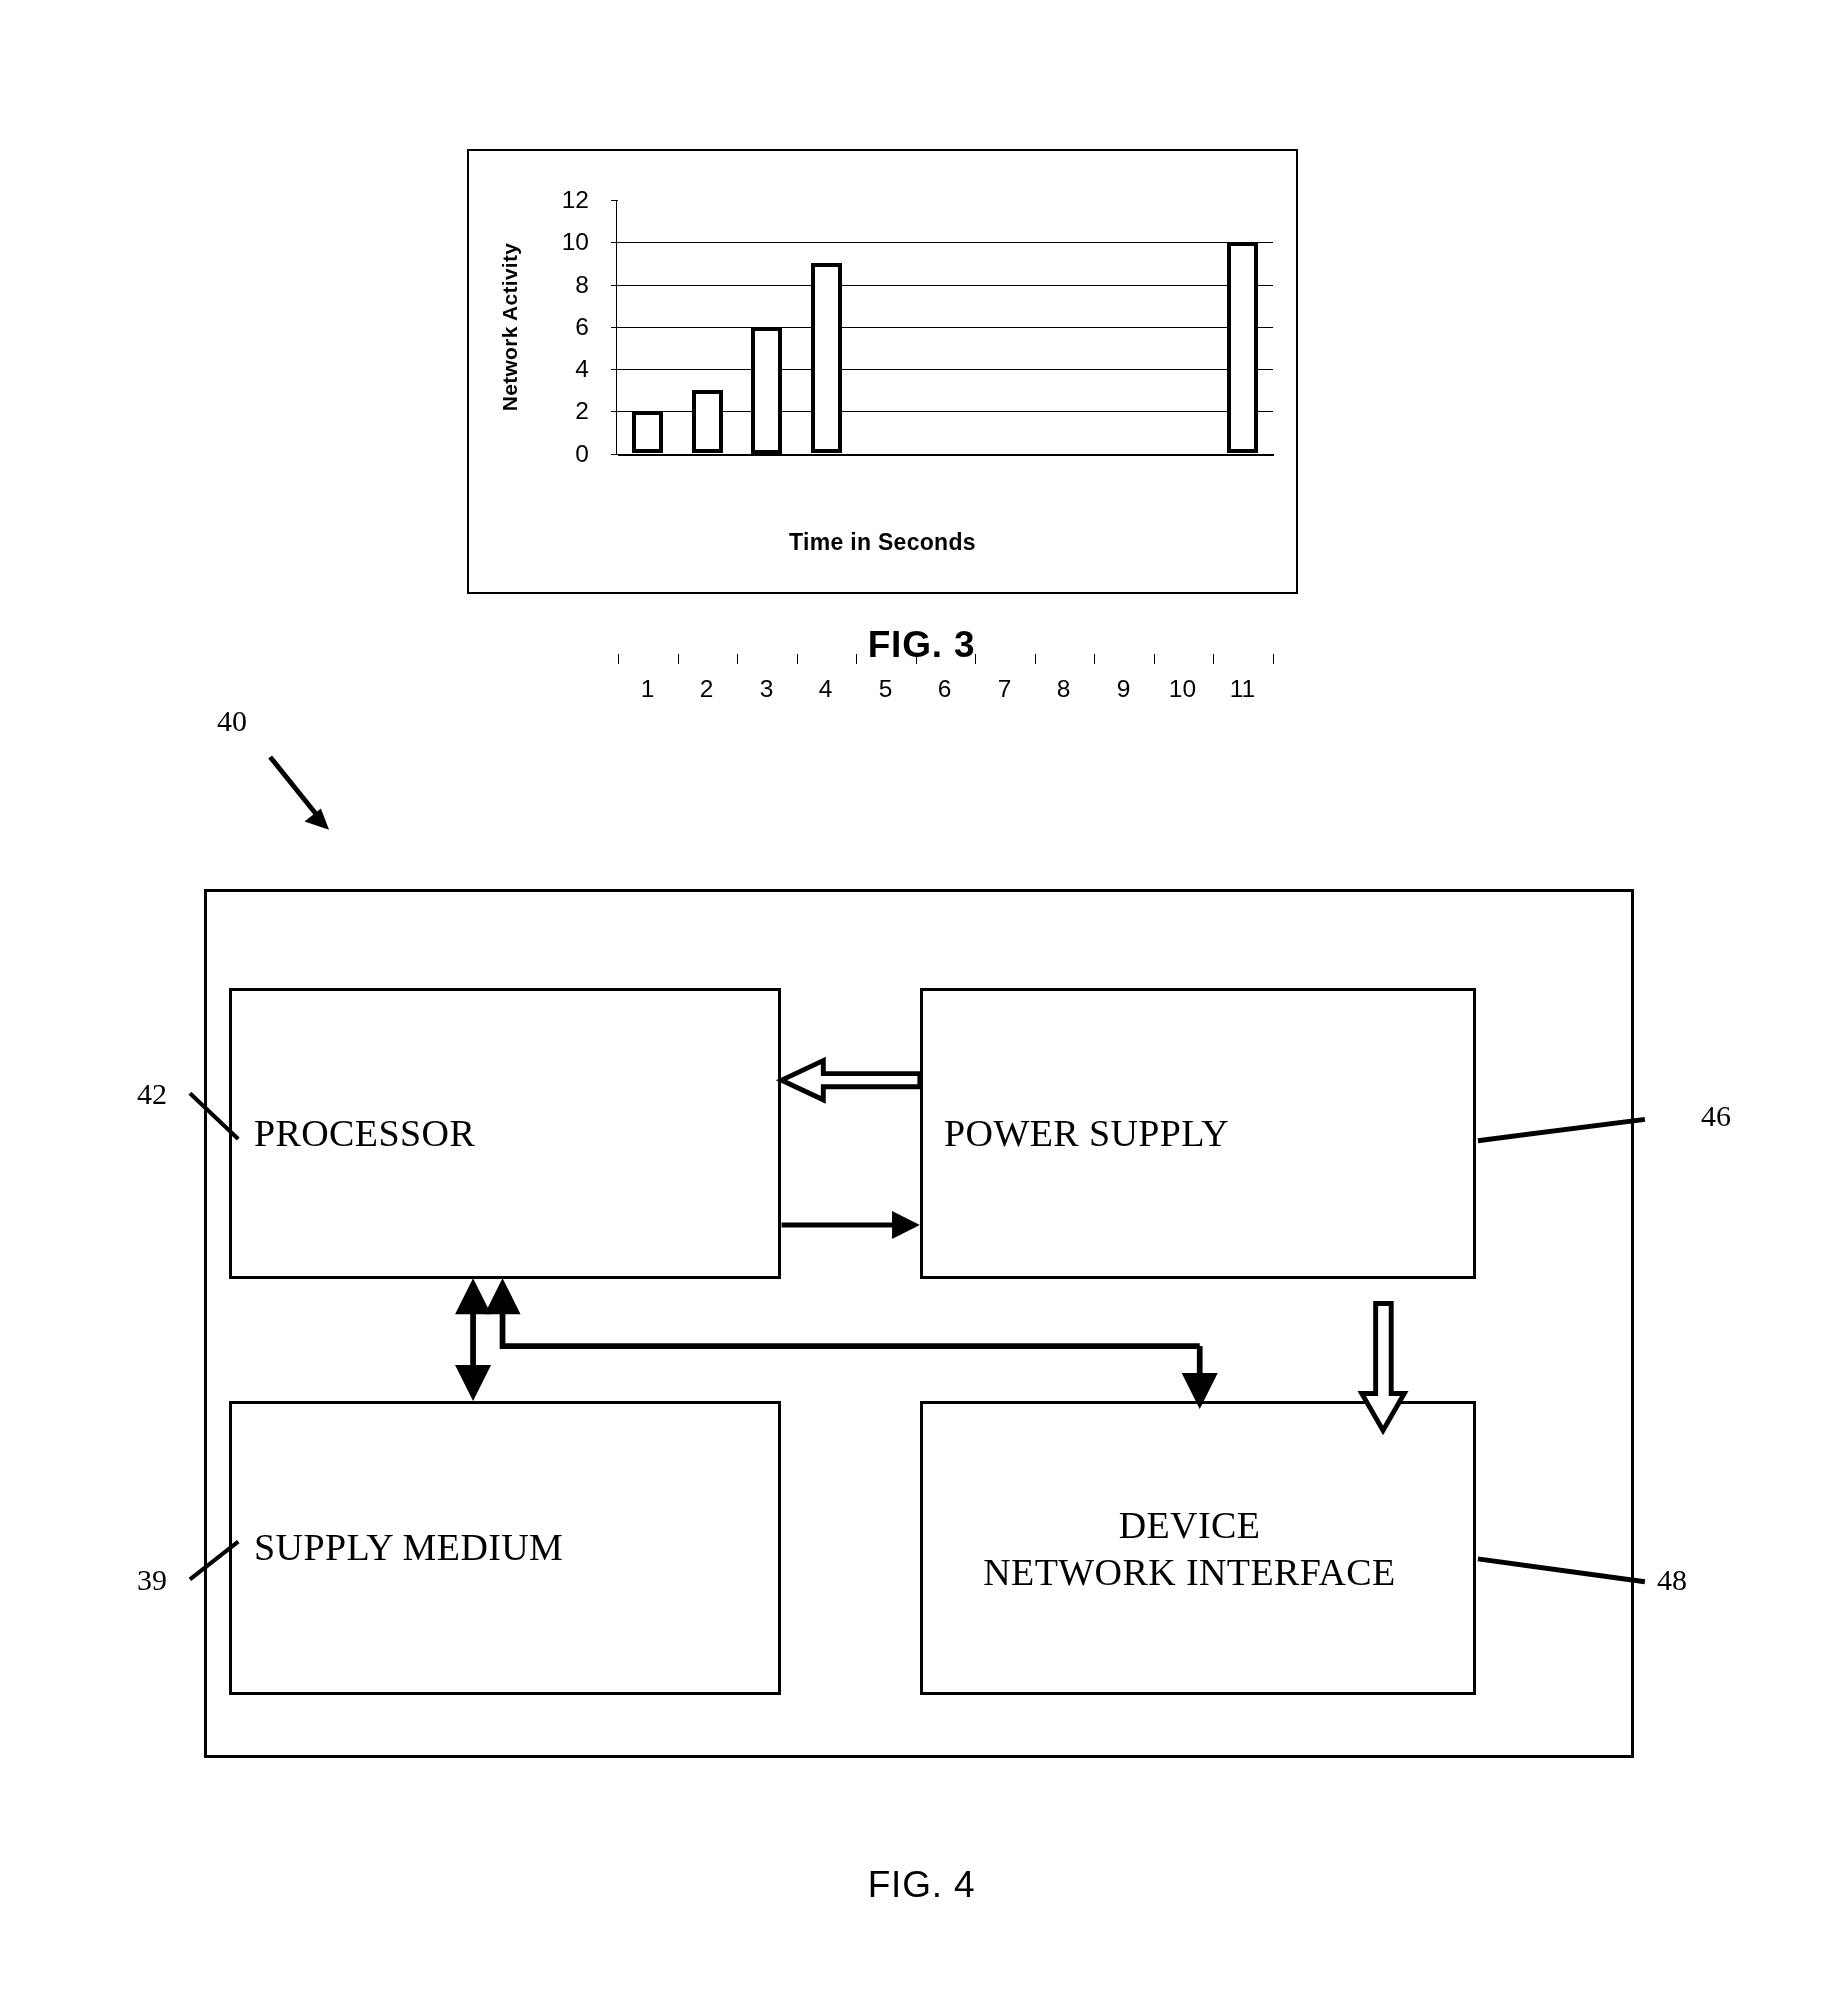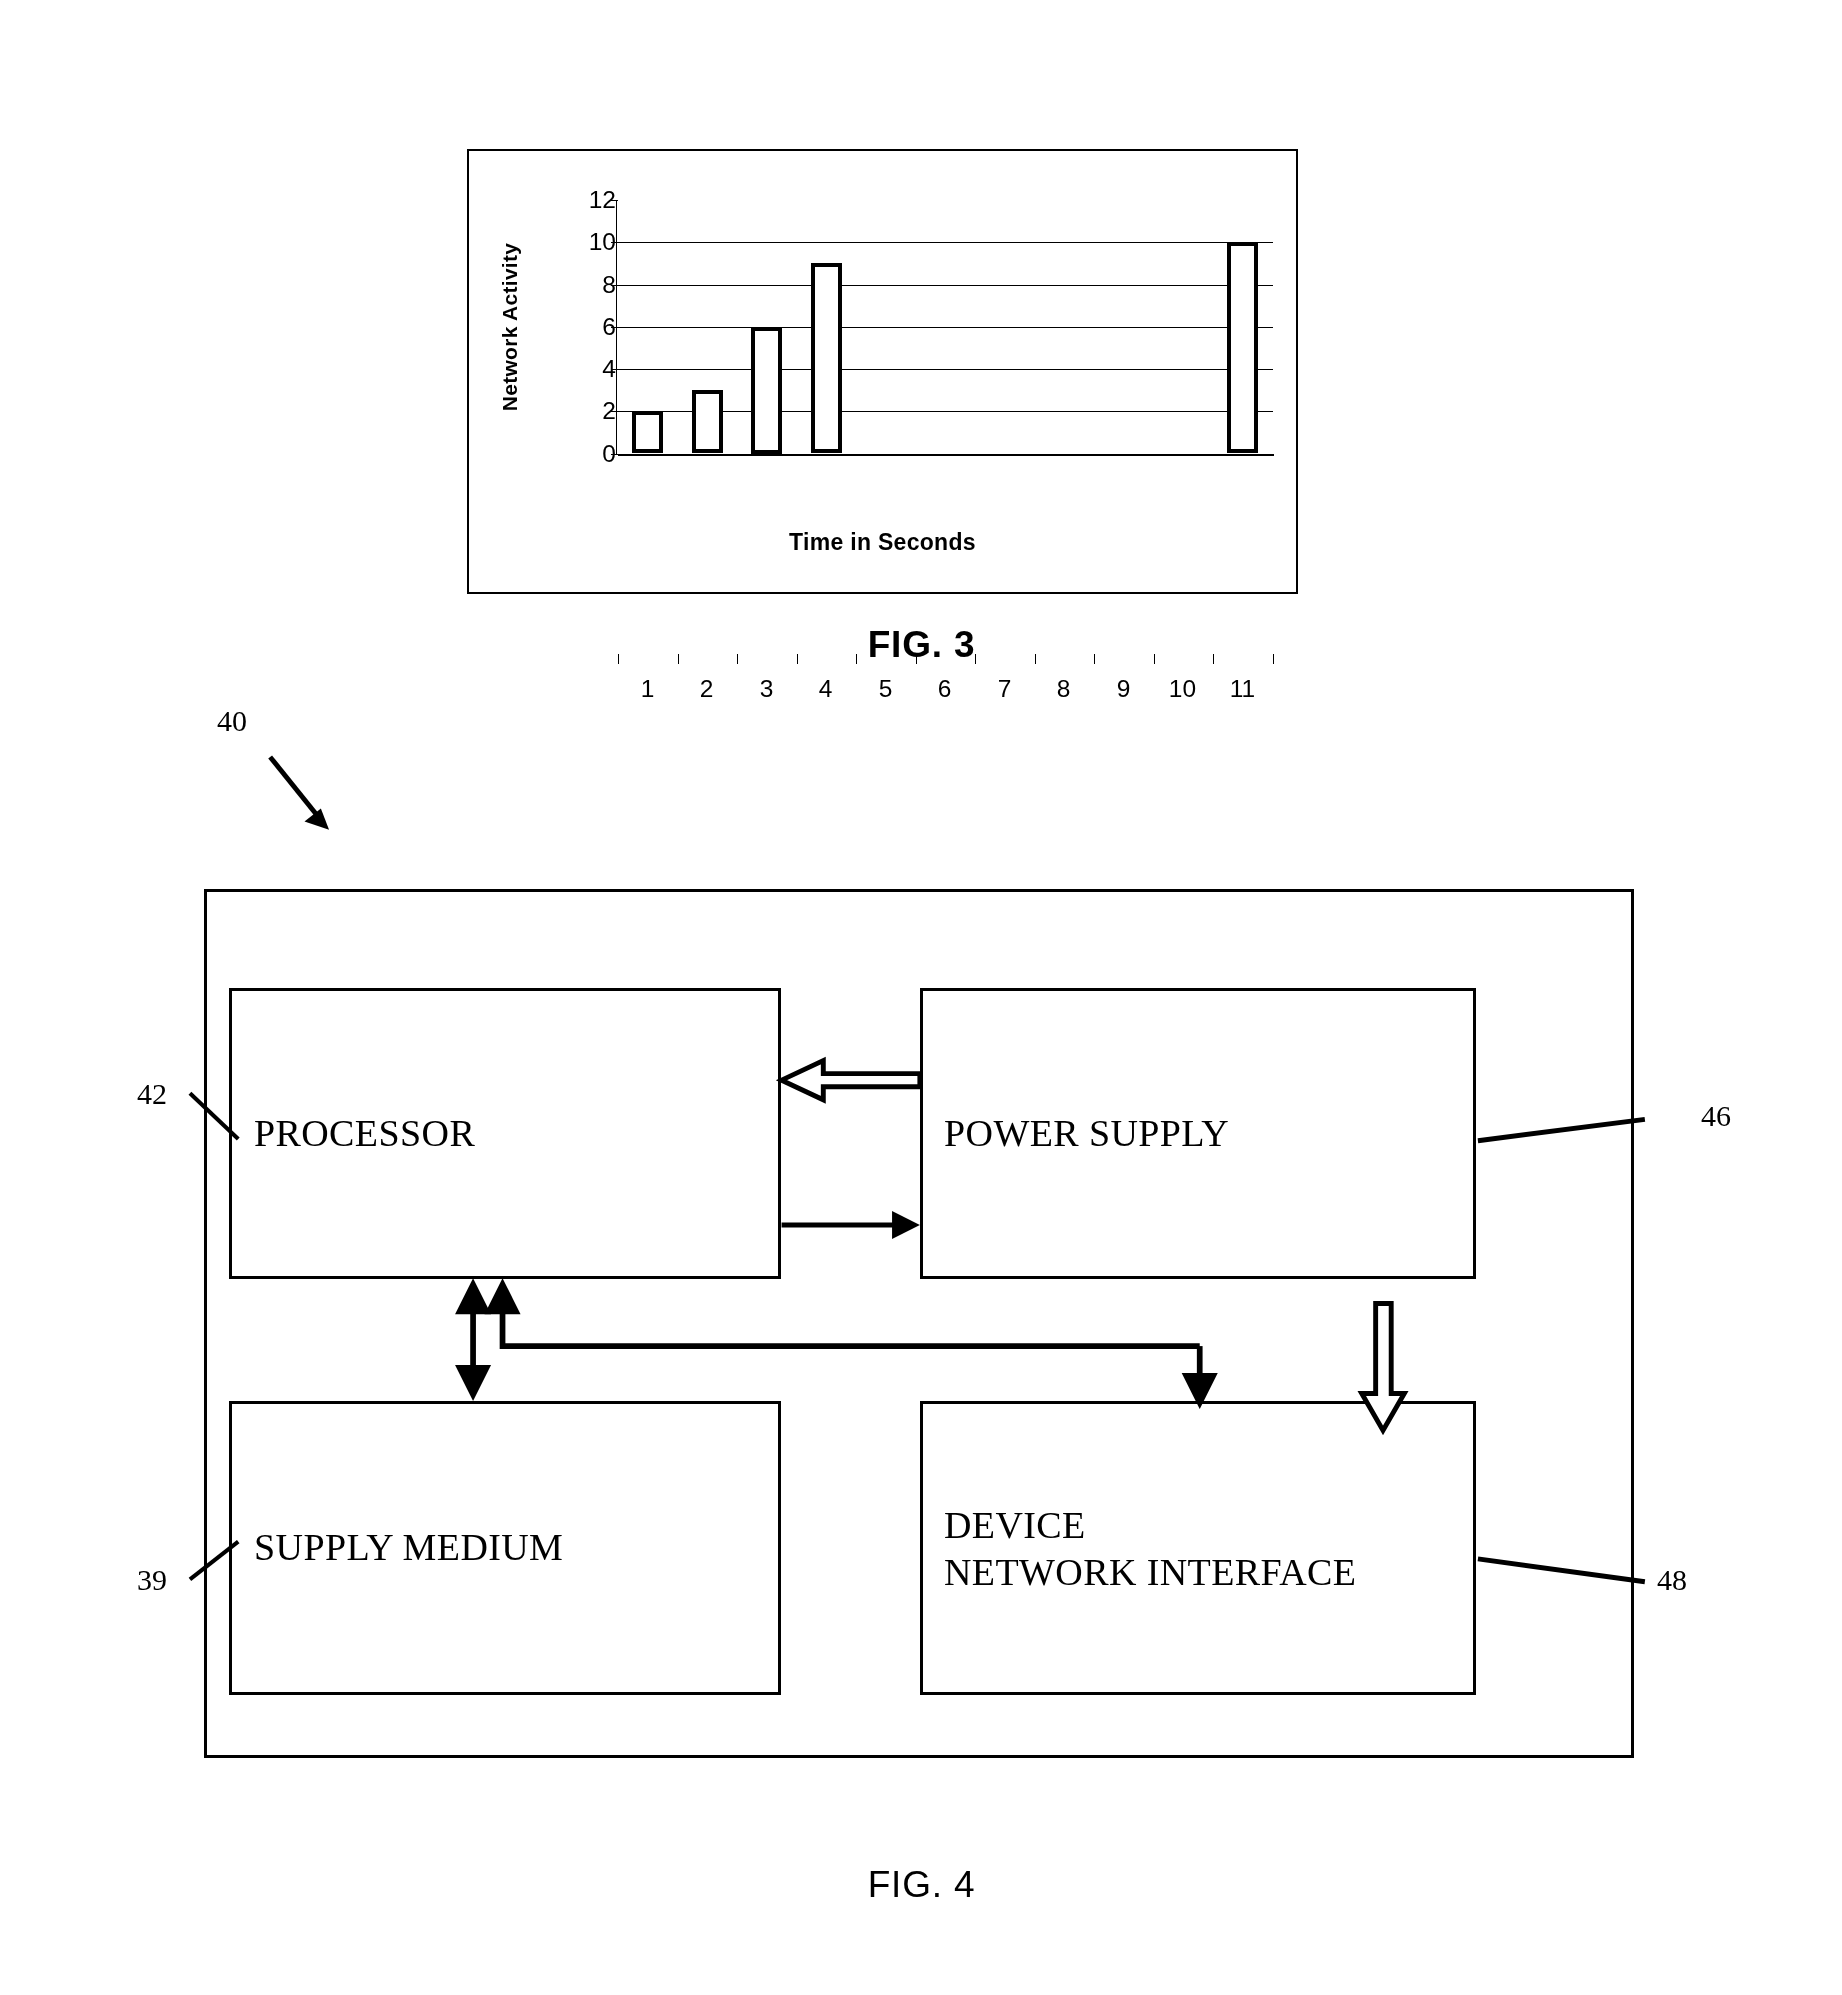--- a/index.html
+++ b/index.html
@@ -88,21 +88,21 @@
   .ytick-mark {
     position: absolute;
     left: -7.4px;
     width: 7.4px;
     height: 0;
     border-top: 1.6px solid #000;
   }
   .ytick-label {
     position: absolute;
     right: 100%;
-    margin-right: 2px;
+    margin-right: 29px;
     transform: translateY(-50%);
     font-family: "Liberation Sans", sans-serif;
     font-size: 24.5px;
     line-height: 24.5px;
     white-space: nowrap;
   }
   .xtick-mark {
     position: absolute;
     top: 454px;
     width: 0;
@@ -165,20 +165,21 @@
     box-sizing: border-box;
     background: #fff;
   }
   .block-label {
     position: absolute;
     left: 24.5px;
     font-size: 38px;
     line-height: 47px;
     letter-spacing: 0.4px;
     font-family: "Liberation Serif", serif;
+    text-align: center;
   }
   #block-processor { left: 229px;  top: 988px; width: 552px; height: 291px; }
   #block-power     { left: 920px; top: 988px; width: 556px; height: 291px; }
   #block-storage   { left: 229px;  top: 1401px; width: 552px; height: 294px; }
   #block-network   { left: 920px; top: 1401px; width: 556px; height: 294px; }
 
   #label-processor { left: 254px; top: 1110px; }
   #label-power     { left: 944px; top: 1110px; }
   #label-storage   { left: 254px; top: 1524px; }
   #label-network   { left: 944px; top: 1502px; width: 491px; }

